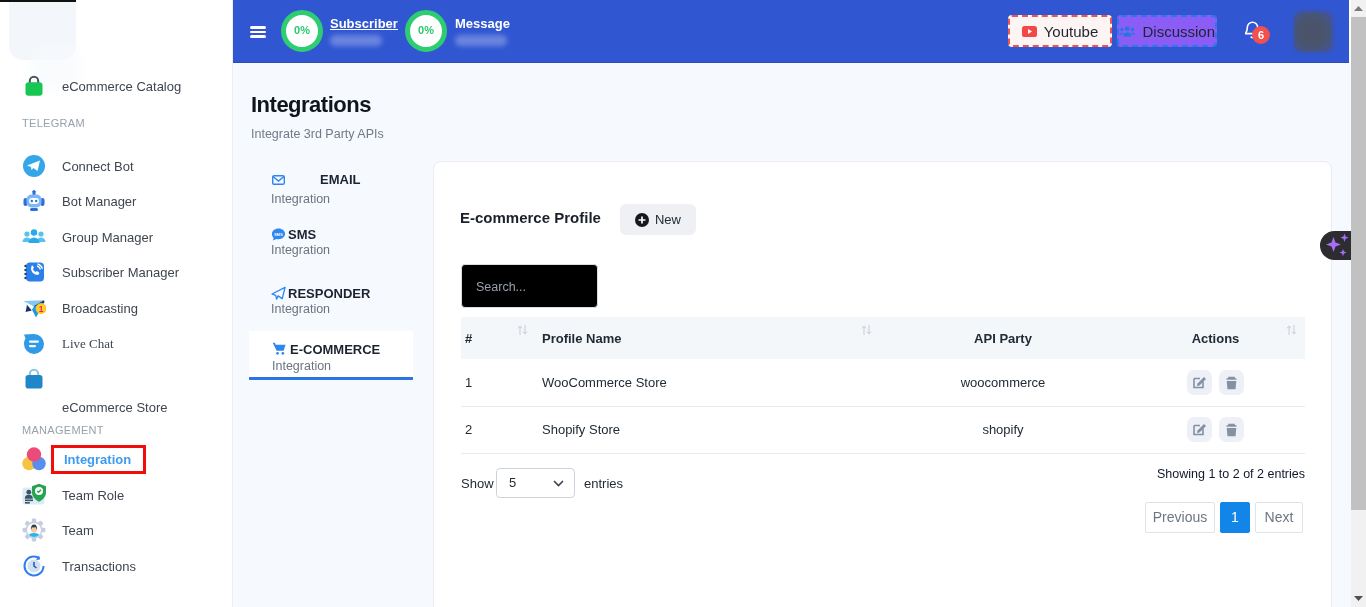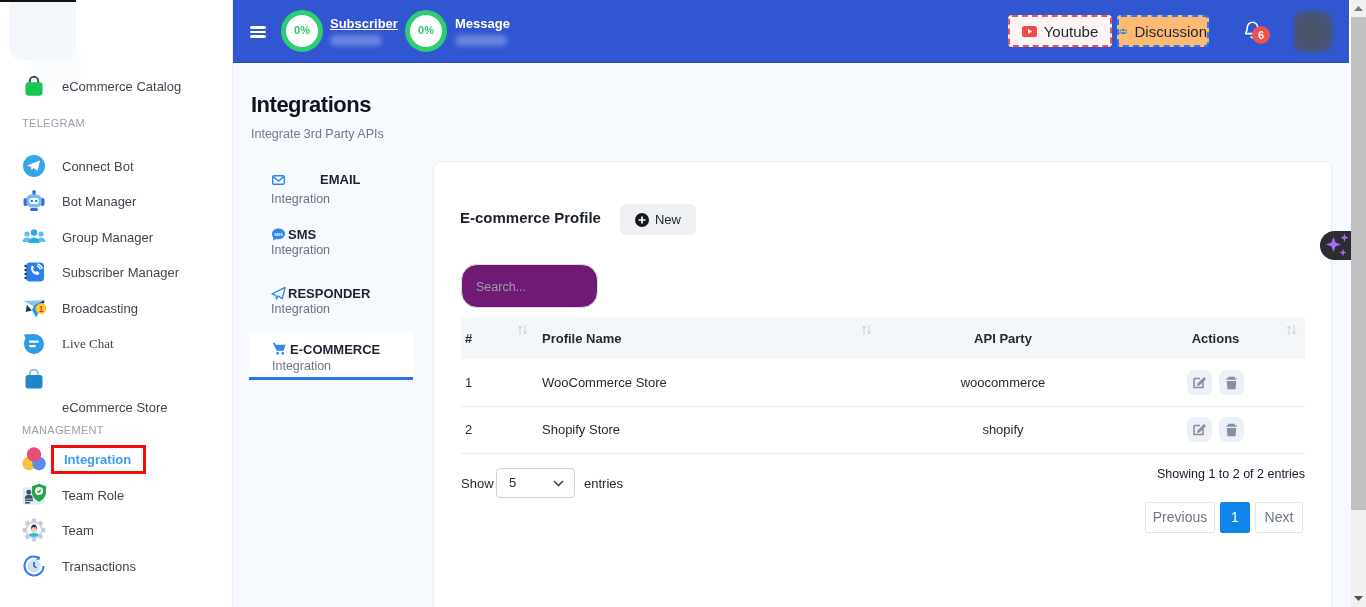--- a/index.html
+++ b/index.html
@@ -10,21 +10,21 @@
 #navbar { left:233px; top:0; width:1116px; height:63px; background:#3156d2; border-bottom:1px solid #2b4bb9; }
 #hamb span { position:absolute; left:0; width:15.5px; height:2.6px; background:#fff; border-radius:2px; }
 
 .progwrap { position:absolute; top:10px; width:42px; height:42px; border-radius:50%; background:#fff; border:5px solid #2fcd71; text-align:center; }
 .progwrap span { font-size:11px; font-weight:bold; color:#2bc86e; line-height:31px; }
 .navlabel { position:absolute; top:16px; color:#fff; font-weight:bold; font-size:13px; }
 .navpill { position:absolute; top:34.5px; height:11.5px; width:52px; background:rgba(255,255,255,0.28); border-radius:6px; filter:blur(2.5px); }
 
 .navbtn { position:absolute; top:15px; height:32px; border-radius:4px; display:flex; align-items:center; justify-content:center; font-size:15px; color:#1f2430; }
 #ytbtn { left:1008px; width:104px; background:#fdf4f4; border:2px dashed #ee5350; }
-#disbtn { left:1117px; width:92px; background:#fdba74; border:2px dashed #2d78e8; }
+#disbtn { left:1117px; width:100px; background:#8b5cf6; border:2px dashed #2d78e8; }
 
 #bell { left:1245px; top:21px; }
 #bellbadge { left:1252px; top:26px; width:18px; height:18px; border-radius:50%; background:#f0514e; color:#fff; font-size:11px; font-weight:bold; text-align:center; line-height:18px; }
 #avatar { left:1294px; top:11px; width:39px; height:41px; border-radius:6px; background:radial-gradient(circle at 45% 52%, #4b5264 0%, #485572 55%, #41549f 85%, #3c54b4 100%); filter:blur(1.6px); }
 
 
 #sidebar { left:0; top:0; width:233px; height:607px; background:#fff; border-right:1px solid #ecedf1; }
 #logoblack { left:0; top:0; width:76px; height:2px; background:#111; }
 #logogray { left:9px; top:2px; width:67px; height:58px; background:#f3f6fa; border-radius:0 0 14px 14px; }
 #logogray2 { left:30px; top:42px; width:52px; height:48px; background:#f7fafd; border-radius:24px; filter:blur(5px); opacity:.7; }
@@ -43,21 +43,21 @@
 
 .smicon { position:absolute; }
 .smtitle { position:absolute; left:288px; font-size:13px; font-weight:bold; color:#1c2330; }
 .smint { position:absolute; left:271px; font-size:12.5px; color:#6b7480; }
 #ecombox { left:249px; top:331px; width:164px; height:49px; background:#fff; border-bottom:3px solid #2776e6; }
 
 
 #card { left:433px; top:161px; width:899px; height:460px; background:#fff; border:1px solid #e9ecf2; border-radius:8px; }
 #cardtitle { left:460px; top:209px; font-size:15px; font-weight:bold; color:#1a212b; }
 #newbtn { left:620px; top:204px; width:76px; height:31px; background:#eef0f3; border-radius:6px; display:flex; align-items:center; justify-content:center; gap:6px; font-size:13px; color:#212b36; }
-#search { left:461px; top:264px; width:137px; height:44px; border:1px solid #d9dde4; border-radius:16px; background:#701a75; font-size:12.5px; color:#98a0ac; line-height:44px; padding-left:14px; }
+#search { left:461px; top:264px; width:137px; height:44px; border:1px solid #d9dde4; border-radius:4px; background:#000000; font-size:12.5px; color:#98a0ac; line-height:44px; padding-left:14px; }
 
 table { position:absolute; left:461px; top:317px; width:844px; border-collapse:collapse; font-size:13px; color:#212b36; }
 thead th { background:#f4f7fa; height:42px; font-weight:bold; text-align:left; position:relative; font-size:13px; }
 tbody td { height:47px; border-bottom:1px solid #e8ebf0; }
 .c1 { width:75px; padding-left:4px; }
 .c2 { width:344px; padding-left:6px; }
 .c3 { width:246px; text-align:center; }
 .c4 { width:179px; text-align:center; }
 .sort { position:absolute; }
 

